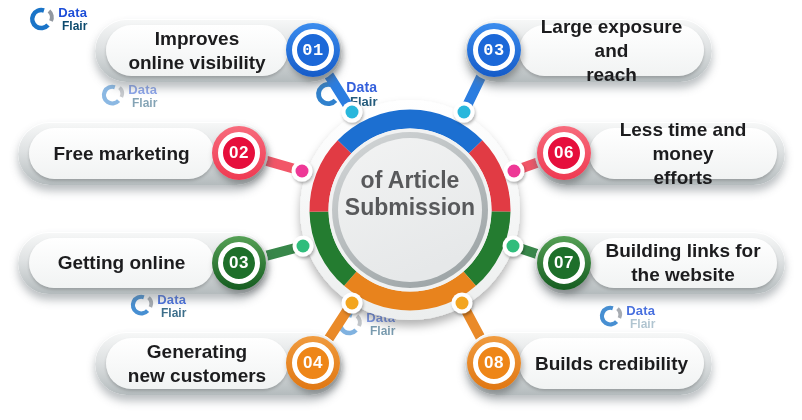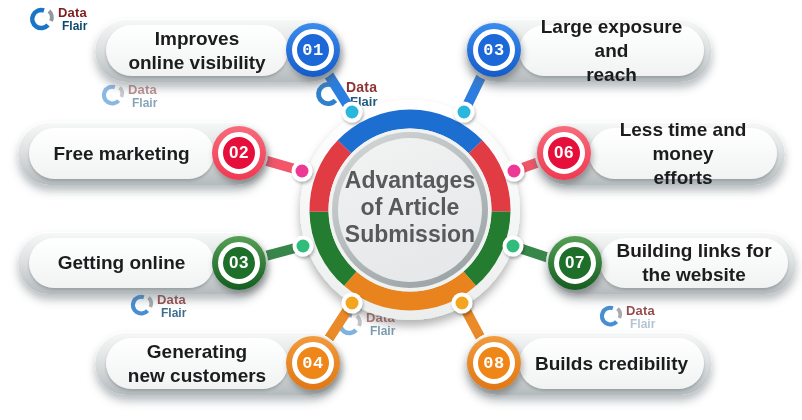--- a/index.html
+++ b/index.html
@@ -3,21 +3,21 @@
 <meta charset="utf-8">
 <style>
   * { margin:0; padding:0; box-sizing:border-box; }
   body { background:#ffffff; font-family:"Liberation Sans", sans-serif; }
   .stage {
     position:relative; width:802px; height:420px; background:#ffffff; overflow:hidden;
   }
   
   .logo { position:absolute; display:flex; align-items:flex-start; z-index:1; }
   .logo .ltxt { display:flex; flex-direction:column; margin-left:2px; line-height:1; }
-  .logo .ld { font-weight:bold; font-size:13px; color:#7f1d1d; letter-spacing:.2px; }
+  .logo .ld { font-weight:bold; font-size:13px; color:#1d4ed8; letter-spacing:.2px;text-align:center; }
   .logo .lf { font-weight:bold; font-size:12px; color:#0c4a6e; margin-top:1px; margin-left:4px; }
   
   .diagram-svg { position:absolute; left:0; top:0; z-index:2; }
   
   .pill {
     position:absolute; z-index:3; border-radius:33px;
     background:linear-gradient(180deg,#f7f8f8 0%,#dfe2e3 45%,#b4bbbd 100%);
     box-shadow:0 6px 8px rgba(104,114,119,.45), inset 0 1px 0 #ffffff;
   }
   .pill-inner {
@@ -41,21 +41,21 @@
     width:42px; height:42px; border-radius:50%; border:5px solid #ffffff;
     display:flex; align-items:center; justify-content:center;
     color:#ffffff; font-weight:bold; font-size:17px; letter-spacing:.5px;
   }
   .badge.c-blue   { background:linear-gradient(180deg,#3b8cee,#155bc8); }
   .badge.c-blue   .badge-inner { background:#1c68d8;font-family:Liberation Mono, monospace; }
   .badge.c-red    { background:linear-gradient(180deg,#f76b7c,#ef3a52); }
   .badge.c-red    .badge-inner { background:#e60f3c; }
   .badge.c-green  { background:linear-gradient(180deg,#55a055,#155c20); }
   .badge.c-green  .badge-inner { background:#1e6f2a; }
-  .badge.c-orange { background:linear-gradient(180deg,#f09b3e,#e07713);font-family:Liberation Mono, monospace; }
+  .badge.c-orange { background:linear-gradient(180deg,#f09b3e,#e07713); }
   .badge.c-orange .badge-inner { background:#ee8618; }
   
   .center-title {
     position:absolute; z-index:4; left:328px; top:167px; width:164px;
     text-align:center; font-weight:800; font-size:23px; line-height:27px; color:#58595b;
   }
 </style>
 </head>
 <body>
 
@@ -191,21 +191,20 @@
       <circle cx="302" cy="171" r="6.5" fill="#ee3896"></circle>
       <circle cx="514" cy="171" r="6.5" fill="#ee3896"></circle>
       <circle cx="303" cy="246" r="6.5" fill="#30bd7c"></circle>
       <circle cx="513" cy="246" r="6.5" fill="#30bd7c"></circle>
       <circle cx="352" cy="303" r="6.5" fill="#f3a51f"></circle>
       <circle cx="462" cy="303" r="6.5" fill="#f3a51f"></circle>
     </g>
   </svg>
 
   <div class="center-title">
-    <div>Advantages</div>
     <div>of Article</div>
     <div>Submission</div>
   </div>
 
   <div class="pill side-left" style="left:95px; top:19px; width:247px; height:63px;">
     <div class="pill-inner">Improves
 online visibility</div>
     <div class="badge c-blue">
       <div class="badge-inner">01</div>
     </div>
@@ -242,21 +241,21 @@
   </div>
 
   <div class="pill side-right" style="left:535px; top:122px; width:250px; height:63px;">
     <div class="pill-inner">Less time and money
 efforts</div>
     <div class="badge c-red">
       <div class="badge-inner">06</div>
     </div>
   </div>
 
-  <div class="pill side-right" style="left:546px; top:232px; width:250px; height:62px;">
+  <div class="pill side-right" style="left:535px; top:232px; width:250px; height:62px;">
     <div class="pill-inner">Building links for
 the website</div>
     <div class="badge c-green">
       <div class="badge-inner">07</div>
     </div>
   </div>
 
   <div class="pill side-right" style="left:465px; top:332px; width:247px; height:63px;">
     <div class="pill-inner">Builds credibility</div>
     <div class="badge c-orange">

